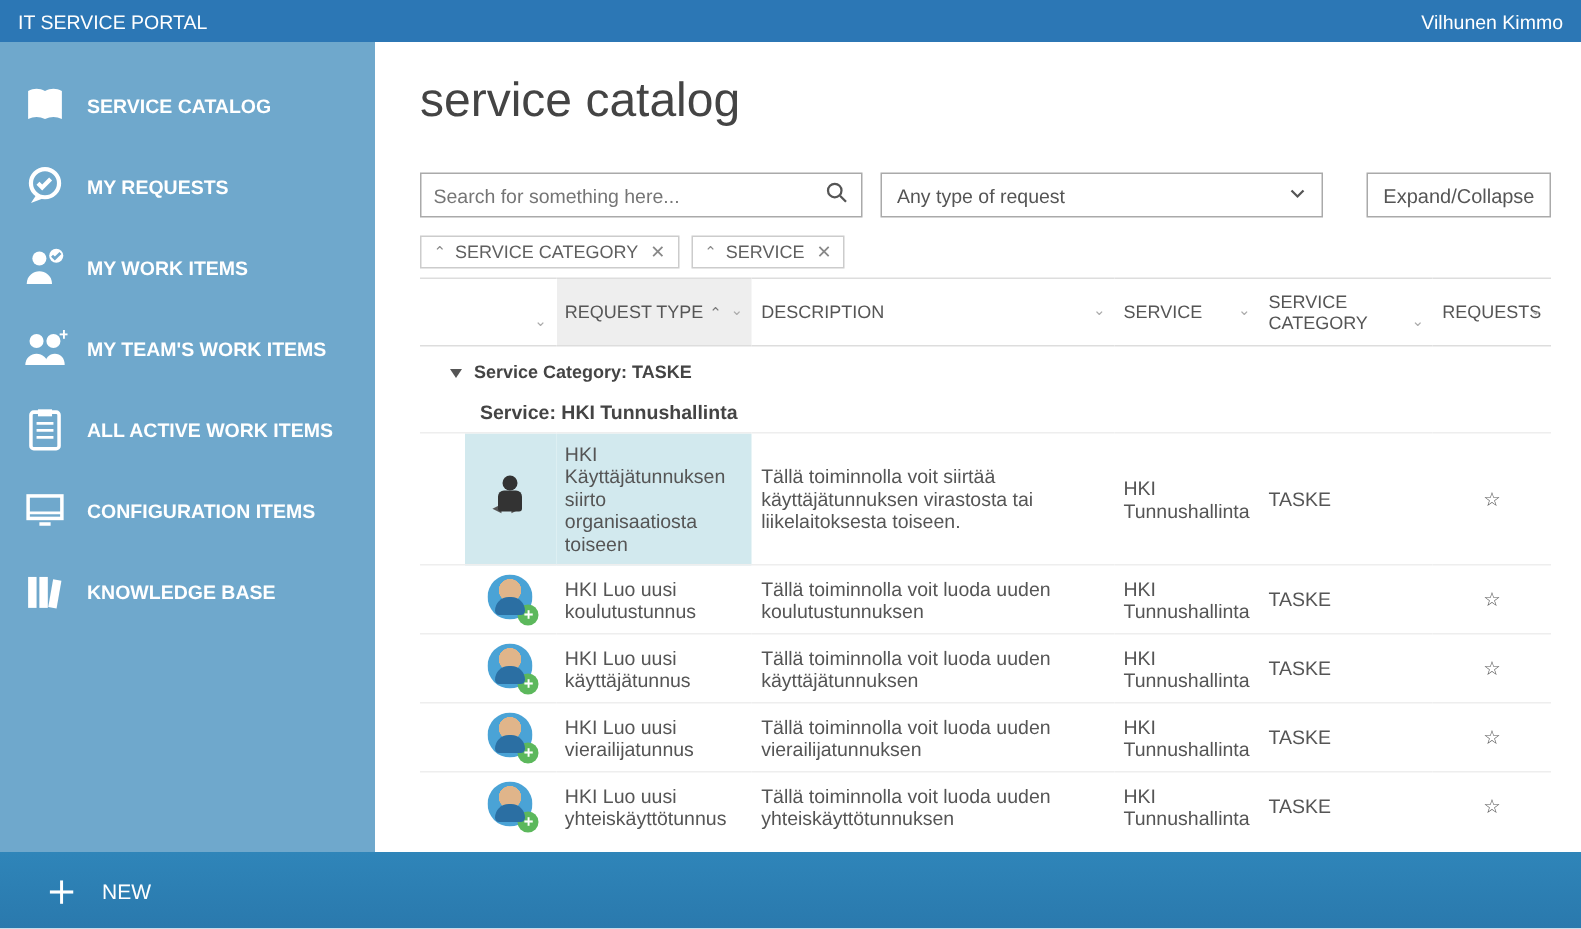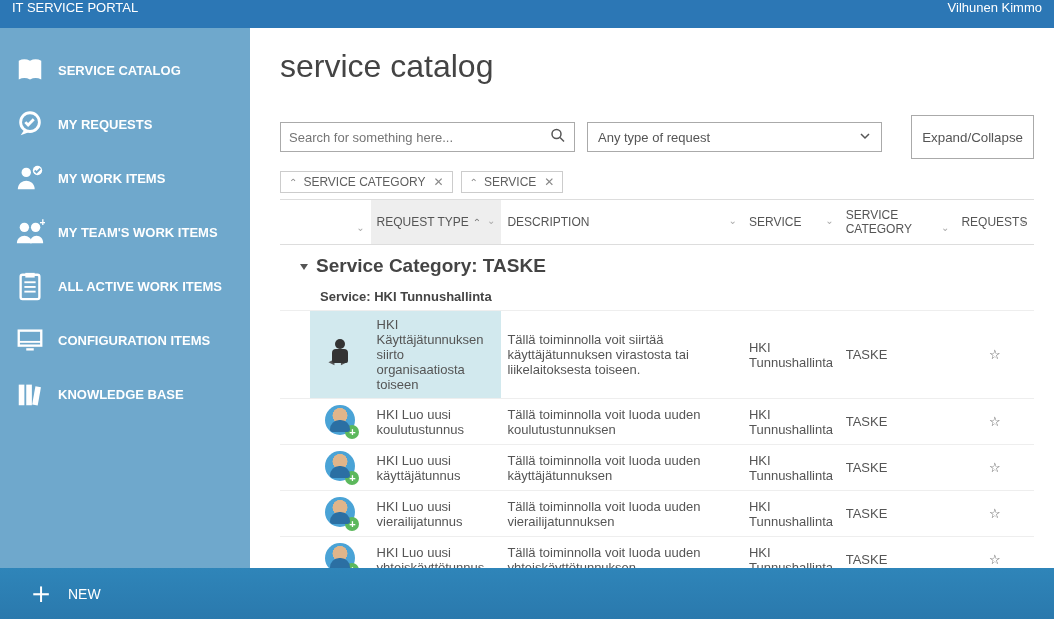--- a/index.html
+++ b/index.html
@@ -1,41 +1,41 @@
 <!DOCTYPE html>
 <html><head>
 <meta charset="utf-8">
 <style>
 * { box-sizing: border-box; margin: 0; padding: 0; }
 body { font-family: "Segoe UI", Arial, sans-serif; font-size: 13px; color: #333; background: #fff; width: 1054px; height: 619px; overflow: hidden; }
-.header { height: 28px; background: #2c77b5; color: #fff; display: flex; align-items: flex-start; justify-content: space-between; padding: 0 12px; font-size: 13px; }
+.header { height: 28px; background: #2c77b5; color: #fff; display: flex; align-items: center; justify-content: space-between; padding: 0 12px; font-size: 13px; }
 .layout { display: flex; height: 540px; }
 .sidebar { width: 250px; background: #6fa8cc; color: #fff; display: flex; flex-direction: column; padding-top: 15px; }
 .sidebar-item { display: flex; align-items: center; height: 54px; padding: 0 14px; cursor: pointer; font-weight: 600; font-size: 13px; }
 .sidebar-item .icon { width: 32px; height: 32px; display: flex; align-items: center; justify-content: center; margin-right: 12px; }
 .sidebar-item.active, .sidebar-item:first-child {  }
 .main { flex: 1; padding: 20px 20px 0 30px; overflow: auto; }
 .page-title { font-size: 32px; font-weight: 300; color: #444; margin-bottom: 30px; }
 .toolbar-row { display: flex; align-items: center; gap: 12px; margin-bottom: 12px; }
 .search-box { position: relative; width: 295px; height: 30px; border: 1px solid #aaa; display: flex; align-items: center; padding: 0 30px 0 8px; }
 .search-box input { border: none; outline: none; width: 100%; font-size: 13px; color: #555; }
 .search-box .search-ic { position: absolute; right: 8px; top: 50%; transform: translateY(-50%); color: #555; }
 .type-dd { width: 295px; height: 30px; border: 1px solid #aaa; display: flex; align-items: center; justify-content: space-between; padding: 0 10px; color: #555; cursor: pointer; }
 .spacer { flex: 1; }
-.expand-btn { height: 44px; padding: 0 10px; border: 1px solid #aaa; background: #fff; cursor: pointer; color: #555; }
+.expand-btn { height: 30px; padding: 0 10px; border: 1px solid #aaa; background: #fff; cursor: pointer; color: #555; }
 .chips { display: flex; gap: 8px; margin-bottom: 6px; }
 .chip { display: inline-flex; align-items: center; border: 1px solid #ccc; padding: 3px 8px; font-size: 12px; color: #5f5f5f; background: #fff; cursor: pointer; }
 .chip .caret { margin-right: 6px; font-size: 10px; color: #888; }
 .chip .x { margin-left: 8px; color: #888; font-size: 12px; }
 table.grid { width: 100%; border-collapse: collapse; }
 table.grid th { text-align: left; font-weight: 400; color: #555; padding: 8px 6px; border-top: 1px solid #ddd; border-bottom: 1px solid #ddd; position: relative; font-size: 12px; }
 table.grid th .sort { font-size: 10px; color: #777; margin-left: 4px; }
 table.grid th .sort-r { position: absolute; right: 6px; font-size: 10px; color: #aaa; }
 th.sorted { background: #eee; }
-.group-row td { padding: 10px 6px 6px 20px; font-size: 19px; color: #444; }
+.group-row td { padding: 10px 6px 6px 20px; font-size: 12px; color: #444; }
 .group-row .tri { display:inline-block; width:0; height:0; border-left:4px solid transparent; border-right:4px solid transparent; border-top:6px solid #555; margin-right:8px; vertical-align: middle;}
 .subgroup-row td { padding: 6px 6px 6px 40px; font-size: 13px; color: #444; }
 .data-row td { padding: 6px 6px; border-top: 1px solid #eee; vertical-align: middle; font-size: 13px; color: #555; }
 .data-row:first-of-type td { border-top: 1px solid #ddd; }
 .data-row.sel td.c-icon, .data-row.sel td.c-req { background: #d2e9ee; margin-top: 20px; }
 .c-icon { width: 60px; text-align: center; }
 .c-req { width: 130px; font-size: 12.5px; }
 .c-desc { width: 240px; font-size: 12.5px; }
 .c-svc { width: 90px; font-size: 12.5px; }
 .c-cat { width: 115px; font-size: 12.5px; }

